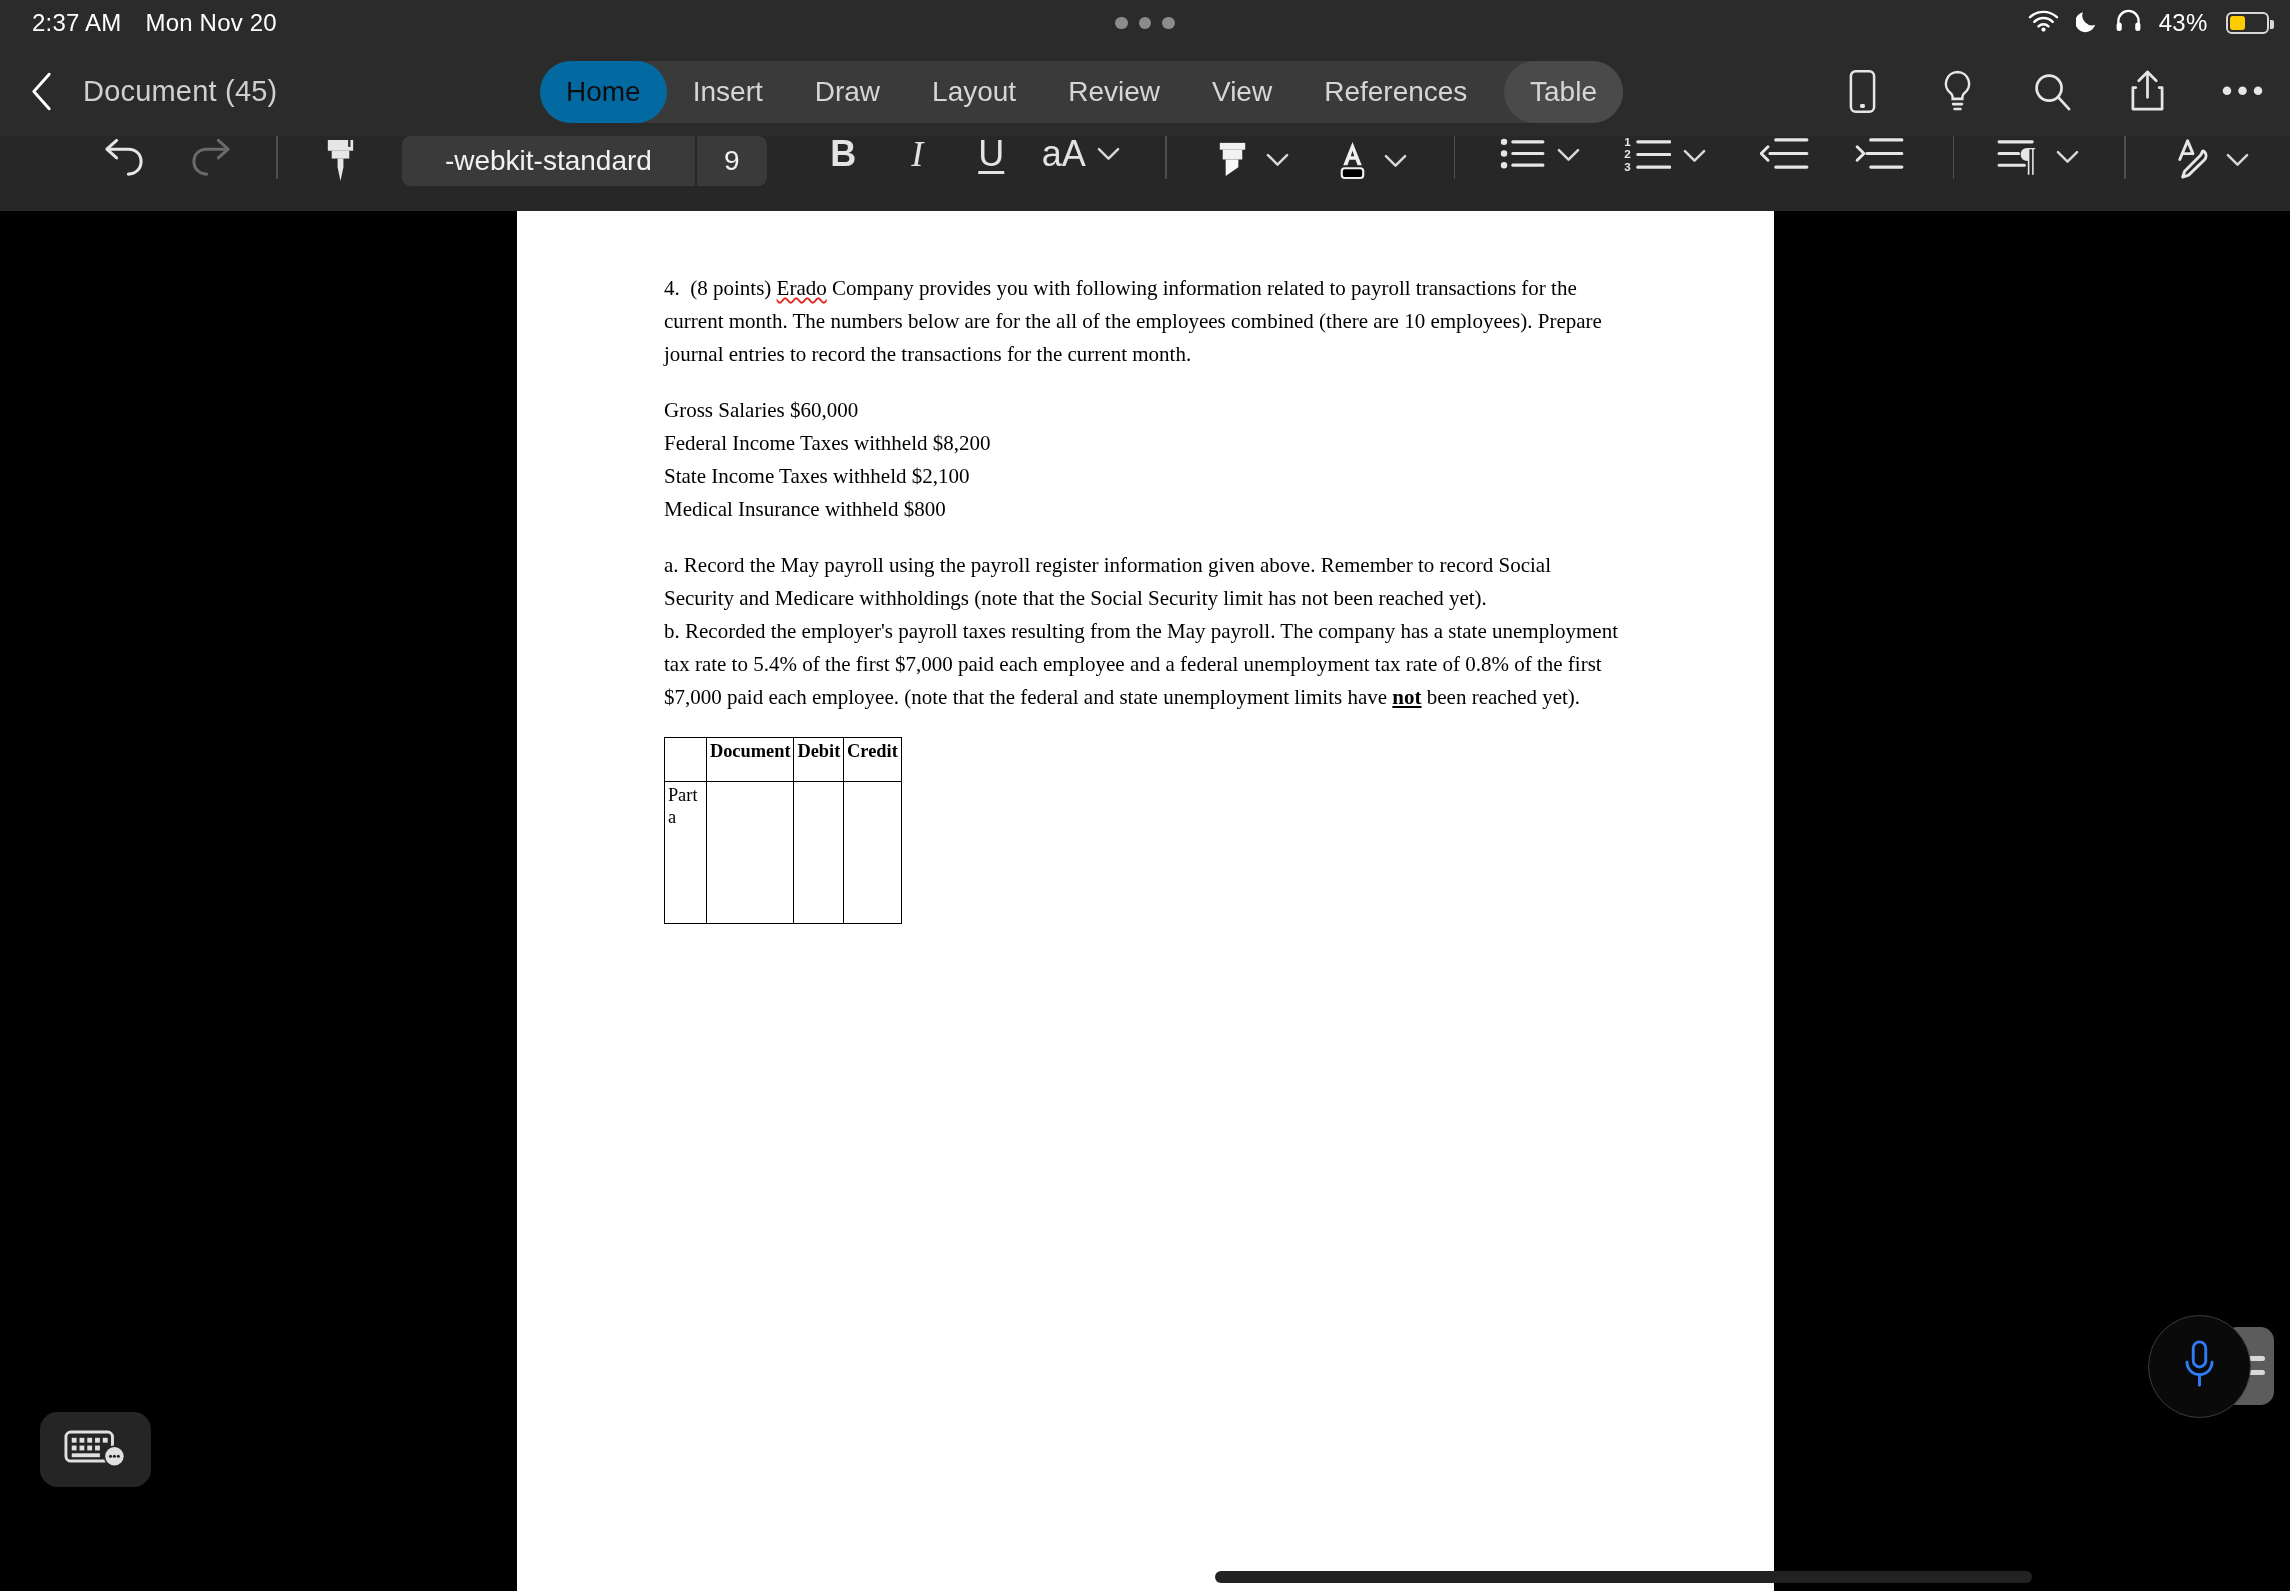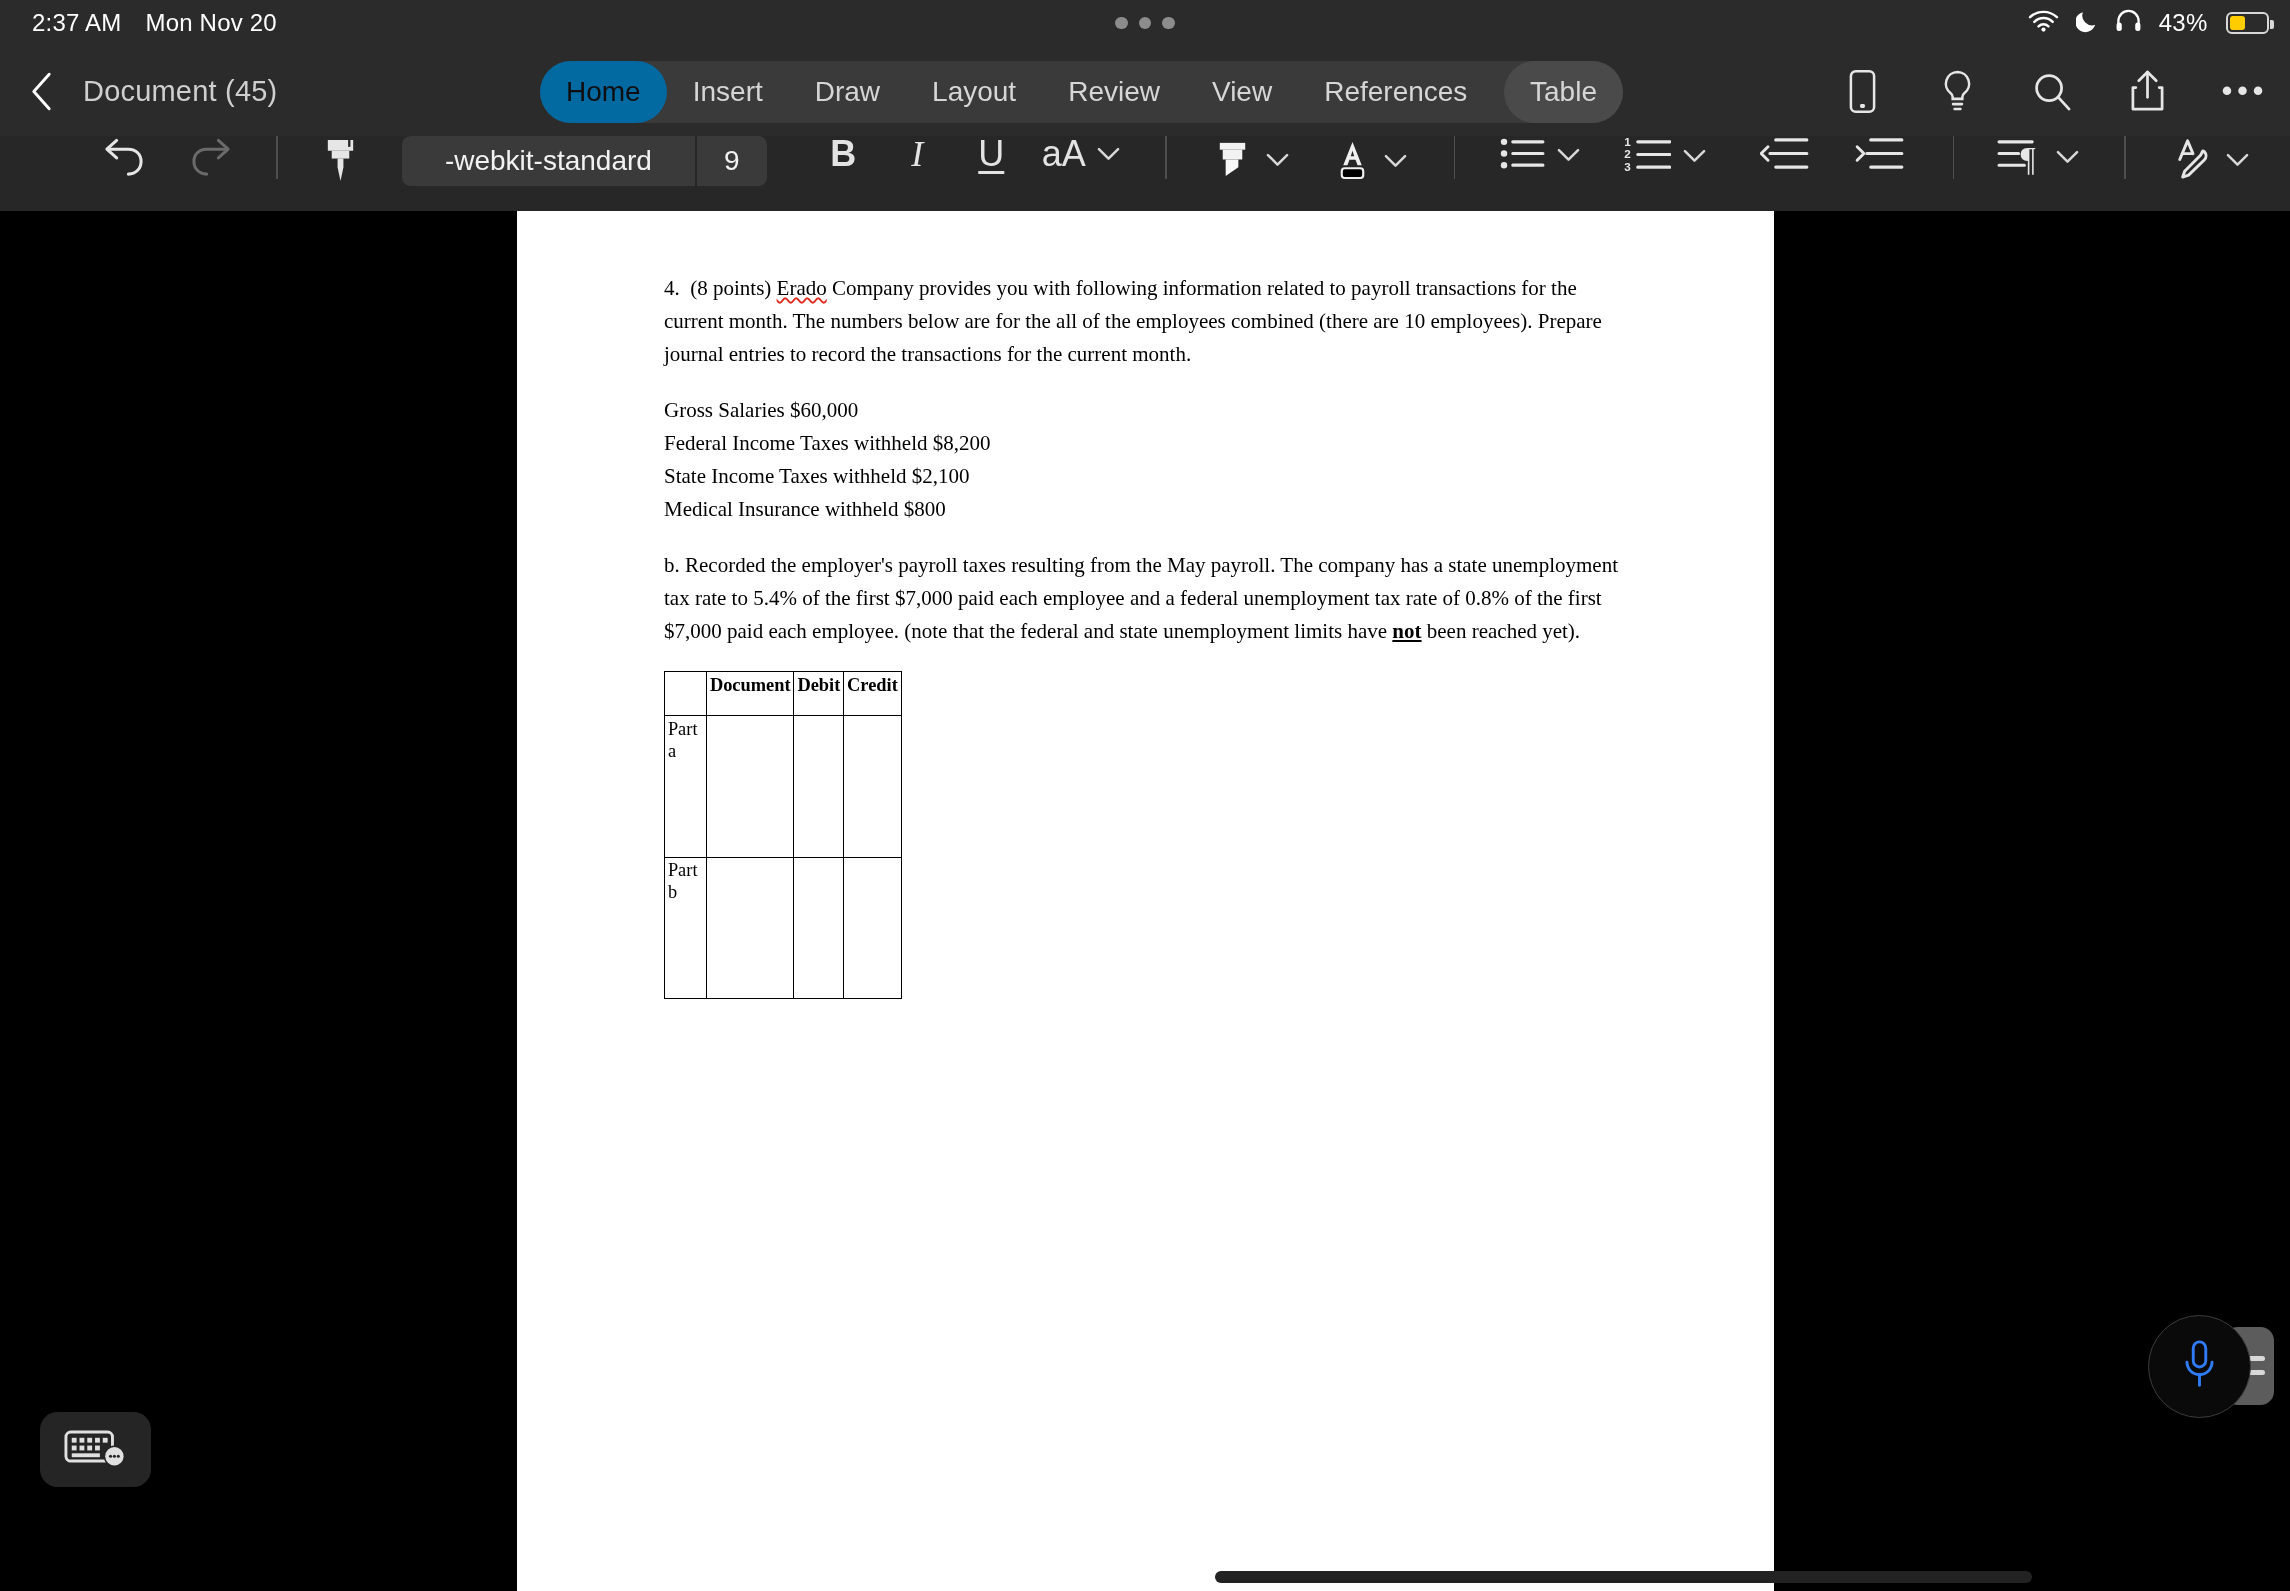--- a/index.html
+++ b/index.html
@@ -606,44 +606,39 @@
 
         <div class="spacer"></div>
 
         <p class="para">Gross Salaries $60,000</p>
         <p class="para">Federal Income Taxes withheld $8,200</p>
         <p class="para">State Income Taxes withheld $2,100</p>
         <p class="para">Medical Insurance withheld  $800</p>
 
         <div class="spacer"></div>
 
+        <p class="para">a. Record the May payroll using the payroll register information given above.  Remember to record Social Security and Medicare withholdings (note that the Social Security limit has not been reached yet).</p>
         <p class="para"><span>b. Recorded the employer's payroll taxes resulting from the May payroll. The company has a state unemployment tax rate to 5.4% of the first $7,000 paid each employee and a federal unemployment tax rate of 0.8% of the first $7,000 paid each employee. (note that the federal and state unemployment limits have </span><span class="bold-underline">not</span><span> been reached yet).</span></p>
 
         <table class="jtable">
           <colgroup>
             <col class="col-label">
               <col class="col-accounts">
               <col class="col-debit">
               <col class="col-credit">
           </colgroup>
           <tbody>
               <tr>
             <td class="head"></td>
             <td class="head">Document</td>
             <td class="head">Debit</td>
             <td class="head">Credit</td>
           </tr>
           <tr>
             <td class="rowcell">Part a</td>
-            <td class="rowcell"></td>
-            <td class="rowcell"></td>
-            <td class="rowcell"></td>
-          </tr>
-          <tr>
-            <td class="rowcell">Part b</td>
             <td class="rowcell"></td>
             <td class="rowcell"></td>
             <td class="rowcell"></td>
           </tr>
         </tbody>
           </table>
 
       </div>
       <div class="home-indicator"></div>
     </div>

